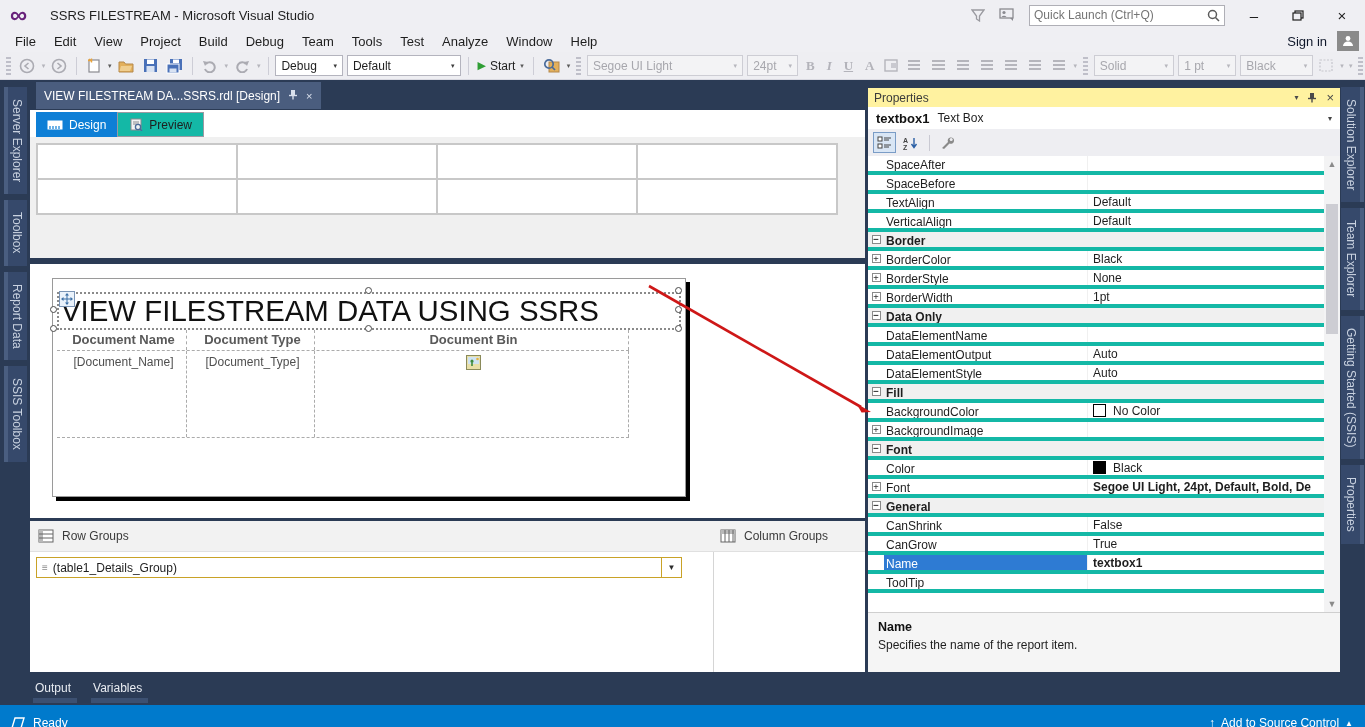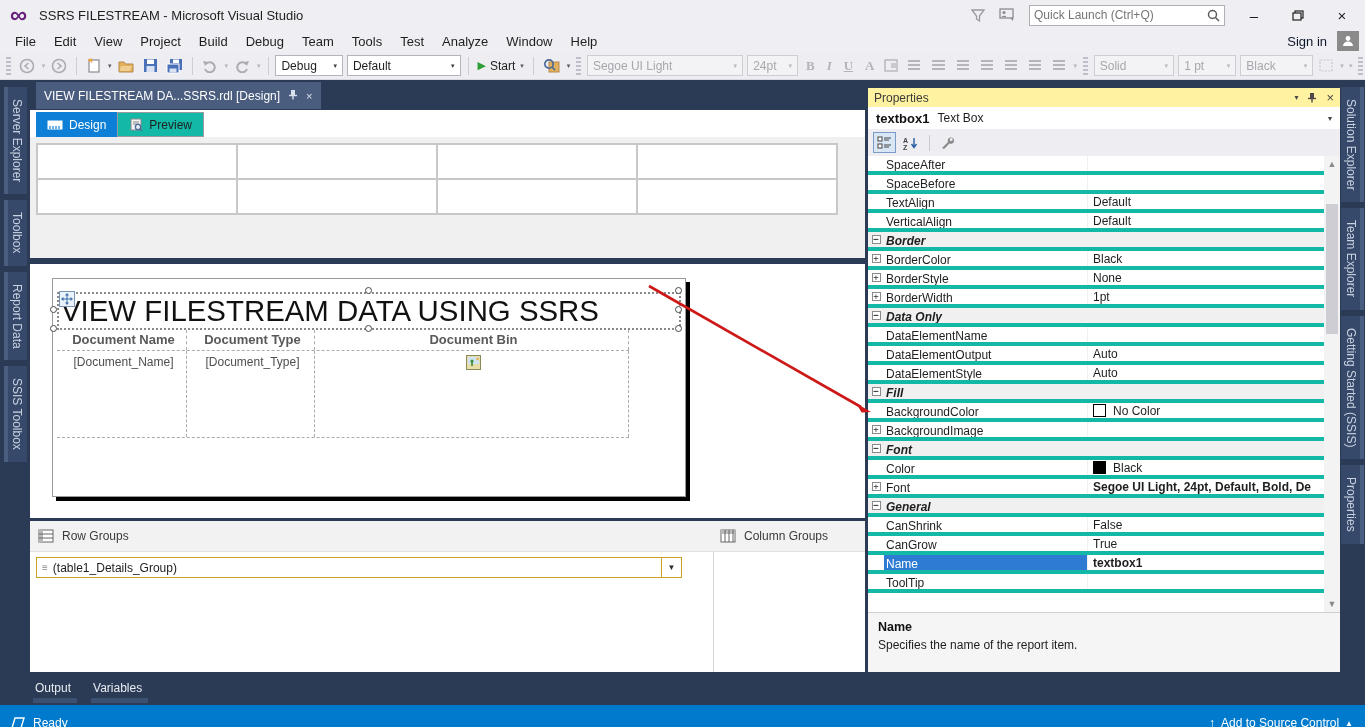--- a/index.html
+++ b/index.html
@@ -2,21 +2,21 @@
 <html><head>
 <meta charset="utf-8">
 <style>
   * { box-sizing: border-box; margin: 0; padding: 0; }
   html,body { width:1365px; height:727px; overflow:hidden; font-family:"Liberation Sans", sans-serif; background:#EEEEF2; }
   #app { position:relative; width:1365px; height:727px; }
 
   
   #titlebar { position:absolute; top:0; left:0; width:1365px; height:30px; background:#EFEFF3; display:flex; align-items:center; }
   .vs-logo { font-size:24px; font-weight:bold; color:#68217A; margin:0 12px 0 10px; line-height:26px; }
-  .win-title { font-size:13px; color:#1E1E1E; }
+  .win-title { font-size:13px; color:#1E1E1E;margin-left:11px; }
   #titlebar-right { margin-left:auto; display:flex; align-items:center; gap:14px; padding-right:8px; }
   .tb-icon { color:#9A9AA0; display:flex; align-items:center; }
   .ql-box { width:196px; height:21px; background:#fff; border:1px solid #AFAFB6; display:flex; align-items:center; padding:0 4px; }
   .ql-box input { border:none; outline:none; flex:1; font-size:12px; color:#666; font-family:"Liberation Sans",sans-serif; background:transparent; }
   .win-btn { font-size:15px; color:#1E1E1E; width:30px; text-align:center; cursor:default; }
 
   
   #menubar { position:absolute; top:30px; left:0; width:1365px; height:22px; background:#EFEFF3; display:flex; align-items:center; padding-left:6px; }
   .menu-item { font-size:13px; color:#1E1E1E; padding:2px 9px; }
   #menubar-right { margin-left:auto; display:flex; align-items:center; gap:10px; padding-right:6px; }
@@ -112,21 +112,21 @@
   .pt-btn.selected { border:1px solid #7A9CC6; background:#D9E6F5; }
   .pt-sep { width:1px; height:16px; background:#C9C9D2; margin:0 3px; }
 
   #props-grid { position:absolute; left:0; top:68px; width:456px; height:456px; background:#fff; overflow:hidden; }
   .pg-row { display:flex; height:19px; line-height:18px; border-bottom:4px solid #14b8a6; font-size:12px; color:#1E1E1E; }
   .pg-margin { width:16px; display:flex; align-items:center; justify-content:center; flex:none; }
   .pm { width:9px; height:9px; border:1px solid #8A8A8A; background:#fff; font-size:9px; line-height:7px; text-align:center; color:#333; font-family:"DejaVu Sans Mono", monospace; }
   .pg-name { width:203px; flex:none; padding-left:2px; white-space:nowrap; overflow:hidden; }
   .pg-value { flex:1; border-left:1px solid #F0F0F0; padding-left:5px; white-space:nowrap; overflow:hidden; display:flex; align-items:center; }
   .pg-row.cat { background:#F0F0F0; font-weight:bold; }
-  .pg-row.cat .pg-name { width:auto; flex:1;font-style:italic; }
+  .pg-row.cat .pg-name { width:auto; flex:1; }
   .pg-row.sel .pg-name { background:#2E7BD3; color:#fff; }
   .vbold { font-weight:bold; }
   .sw { width:13px; height:13px; border:1px solid #000; margin-right:7px; flex:none; }
 
   #props-scroll { position:absolute; right:0; top:68px; width:16px; height:456px; background:#F3F3F4; }
   #props-scroll .arr { position:absolute; left:0; width:16px; height:16px; color:#8A8A8A; font-size:9px; text-align:center; line-height:16px; }
   #ps-up { top:0; } #ps-down { bottom:0; }
   #ps-thumb { position:absolute; left:2px; top:48px; width:12px; height:130px; background:#CDCDD3; }
 
   #props-desc { position:absolute; left:0; top:524px; width:472px; height:60px; background:#F5F5F5; border-top:1px solid #CFCFCF; padding:7px 10px; }

